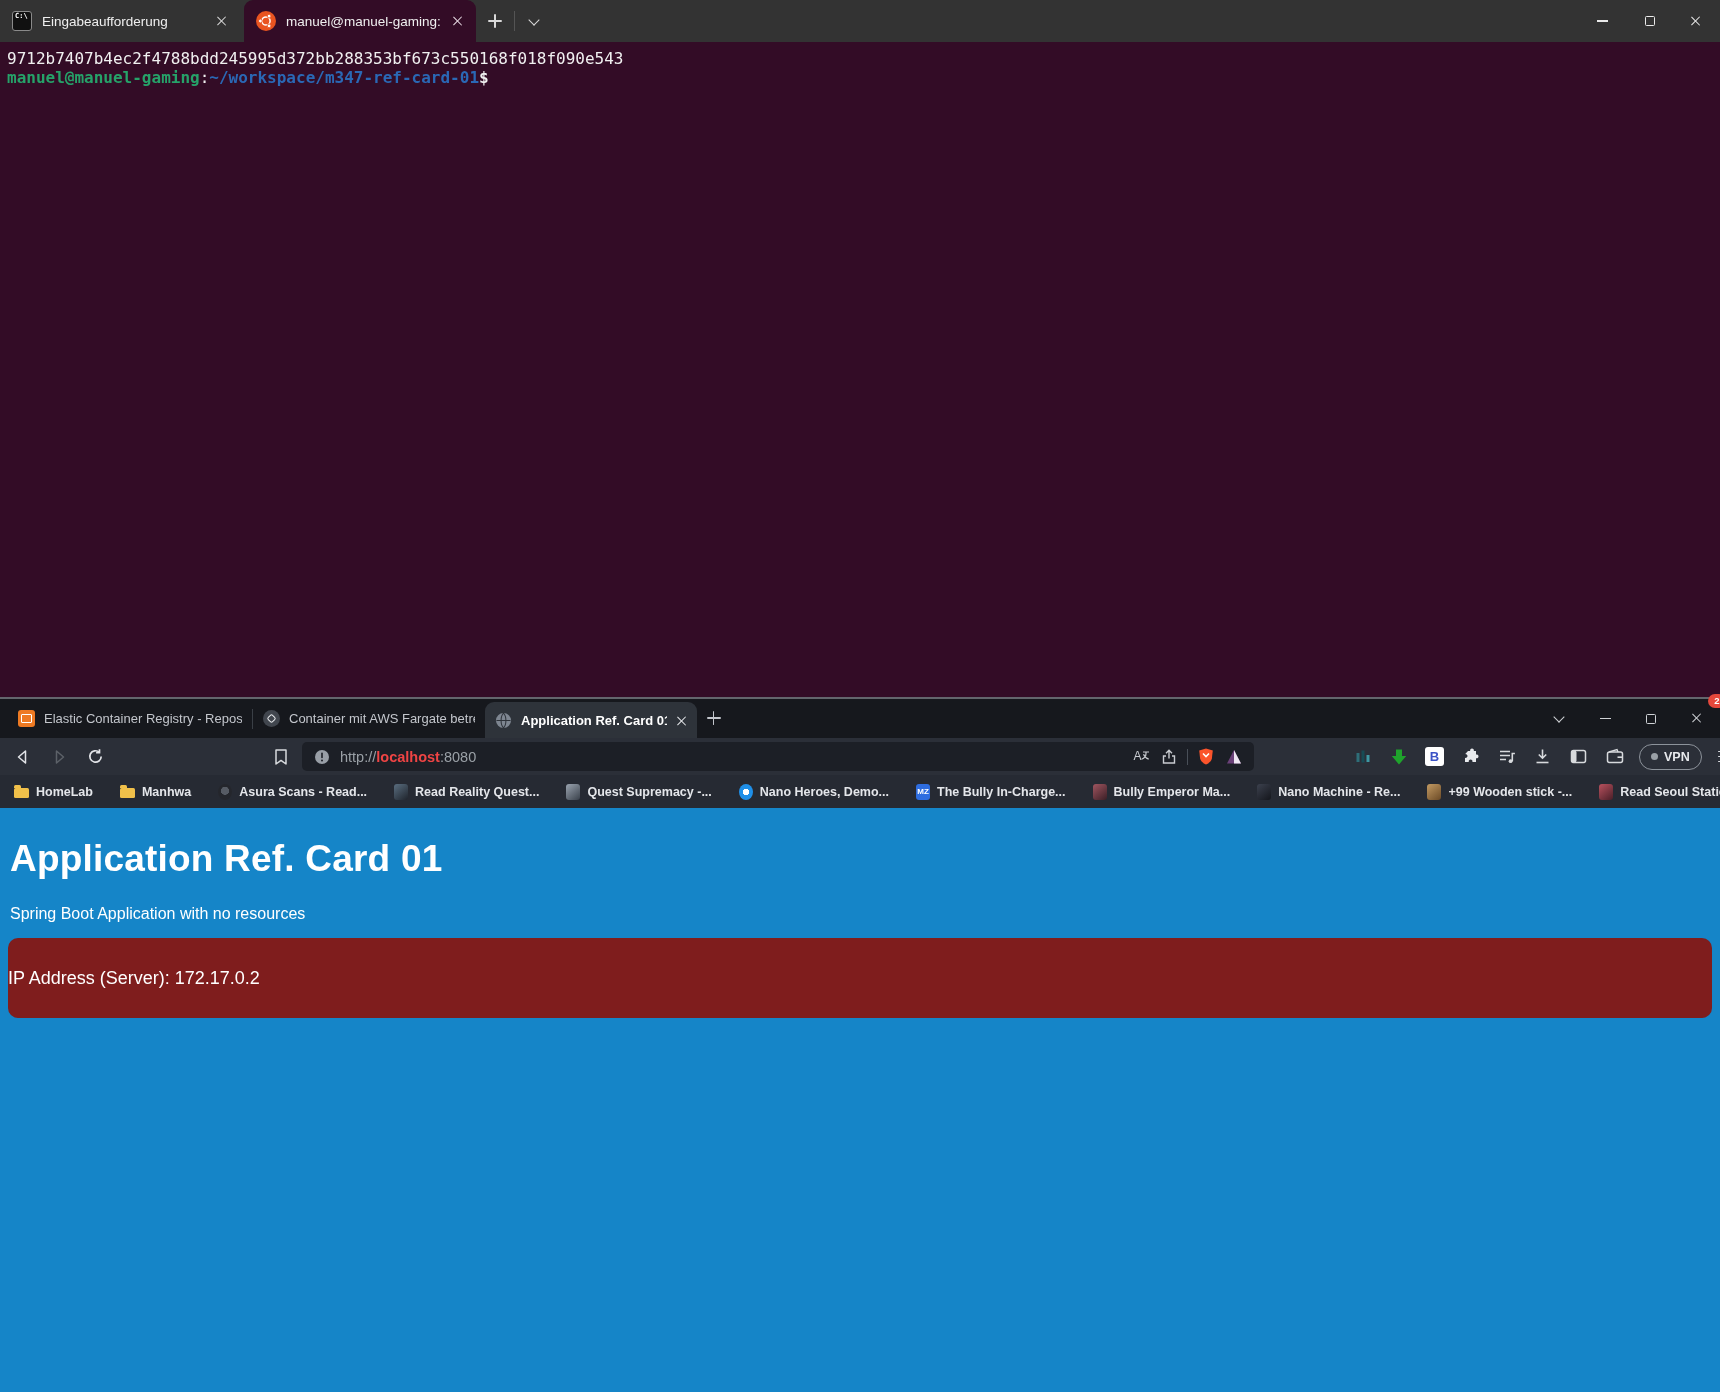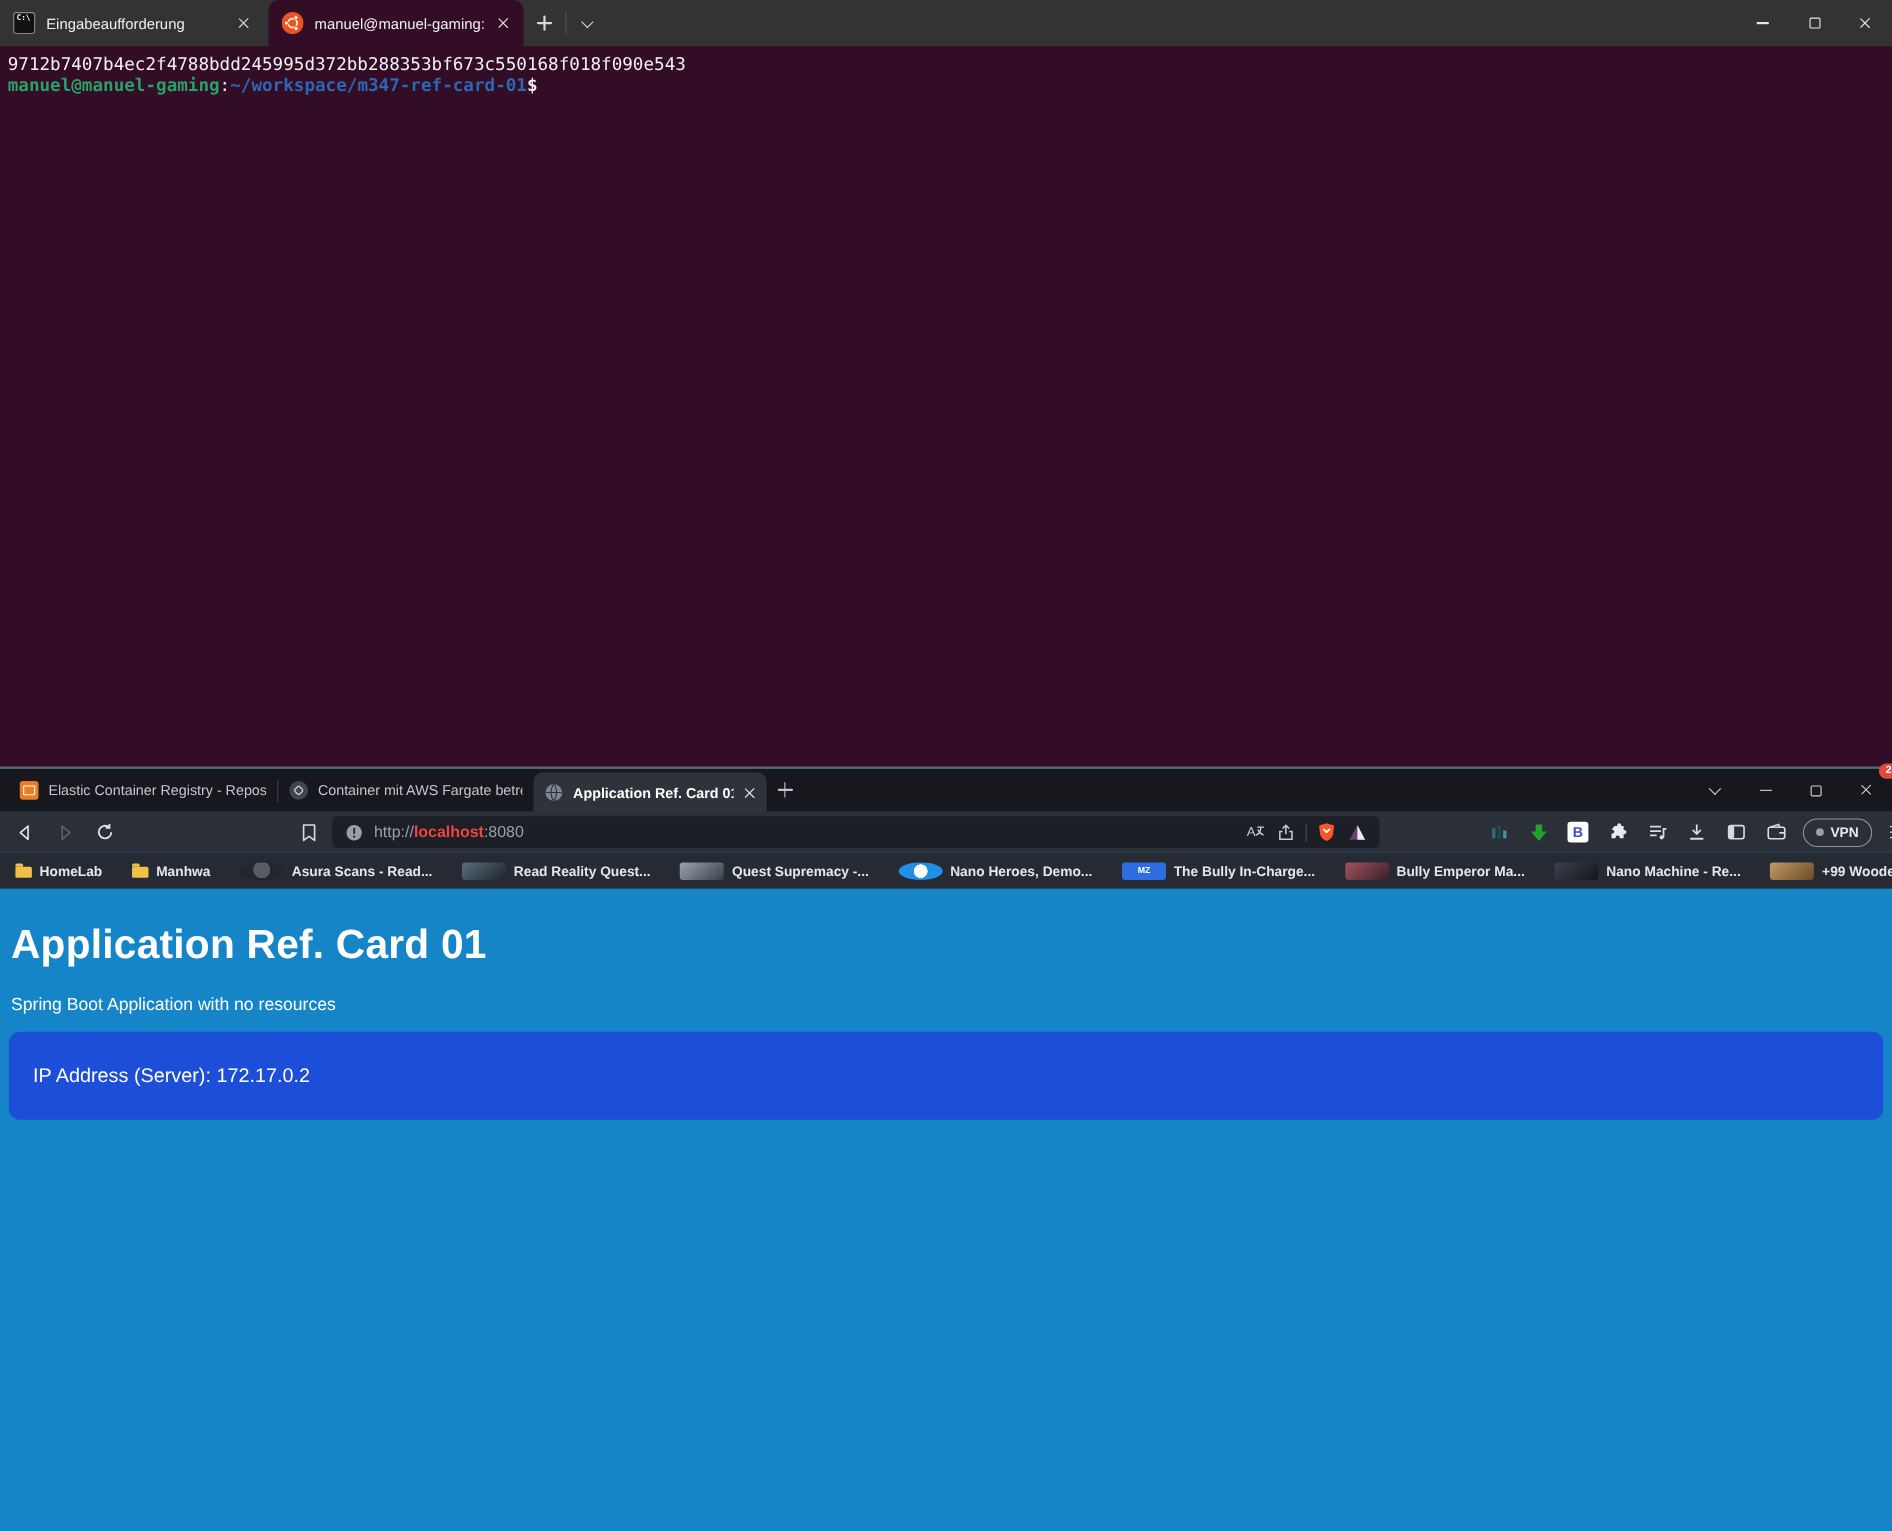--- a/index.html
+++ b/index.html
@@ -63,35 +63,35 @@
   .bw-icon{width:19px;height:19px;background:#fff;border-radius:3px;color:#3c53c6;font-size:13px;font-weight:700;text-align:center;line-height:19px;}
   .vpn-pill{margin-left:14px;border:1.5px solid #8d939b;border-radius:13px;height:24px;display:flex;align-items:center;gap:6px;padding:0 11px;color:#e8eaed;font-size:12.5px;font-weight:700;flex:none;}
   .vpn-dot{width:7px;height:7px;border-radius:50%;background:#9aa0a6;}
   .menu-btn{margin-left:16px;display:flex;flex-direction:column;gap:3.2px;flex:none;}
   .menu-btn i{display:block;width:15px;height:1.8px;background:#d8dadd;border-radius:1px;}
   
   .bookmarks{height:33px;background:#262a33;display:flex;align-items:center;padding:0 14px;gap:27px;color:#e4e6ea;font-size:12.5px;font-weight:700;}
   .bk{display:flex;align-items:center;gap:7px;white-space:nowrap;}
   .icon-folder{width:15px;height:10px;background:#f0c04a;border-radius:1.5px;position:relative;margin-top:3px;flex:none;}
   .icon-folder::before{content:"";position:absolute;top:-3px;left:0;width:7px;height:3px;background:#f0c04a;border-radius:1.5px 1.5px 0 0;}
-  .bkfav{width:40px;height:16px;border-radius:3px;flex:none;}
+  .bkfav{width:14px;height:16px;border-radius:3px;flex:none;}
   .fav-asura{background:radial-gradient(circle at 50% 42%,#565b64 0 34%,#24262c 36%);border-radius:50%;}
   .fav-reality{background:linear-gradient(140deg,#5a6e80,#1f242c);}
   .fav-quest{background:linear-gradient(140deg,#9aa4b0,#39404a);}
   .fav-heroes{background:radial-gradient(circle at 50% 50%,#fff 0 28%,#1f8fe8 30%);border-radius:50%;}
   .fav-mz{background:#2e6de0;color:#fff;font-size:8px;font-weight:700;line-height:16px;text-align:center;}
   .fav-magic{background:linear-gradient(140deg,#a05560,#3a1f26);}
   .fav-nano{background:linear-gradient(140deg,#3c414e,#14161c);}
   .fav-wood{background:linear-gradient(140deg,#c29a63,#6b4a26);}
   .fav-seoul{background:linear-gradient(140deg,#b8515e,#4a1f28);}
   
   .page{height:583px;background:#1585c8;color:#fff;}
   .page h1{margin:0;padding:30px 0 0 10px;font-size:37px;font-weight:700;letter-spacing:0.2px;}
   .page .subtitle{padding:25px 0 0 10px;font-size:16px;font-weight:400;}
-  .ip-panel{margin:15px 8px 0 8px;height:80px;background:#1d4ed8;border-radius:10px;display:flex;align-items:center;padding-left:22px;font-size:18px;color:#fff;}
+  .ip-panel{margin:15px 8px 0 8px;height:80px;background:#7f1d1d;border-radius:10px;display:flex;align-items:center;font-size:18px;color:#fff;}
   svg{display:block;}
 </style>
 </head>
 <body>
 
 <div class="terminal">
   <div class="term-tabbar">
     <div class="term-tab">
       <span class="cmd-ico">C:\</span>
       <span class="label">Eingabeaufforderung</span>

